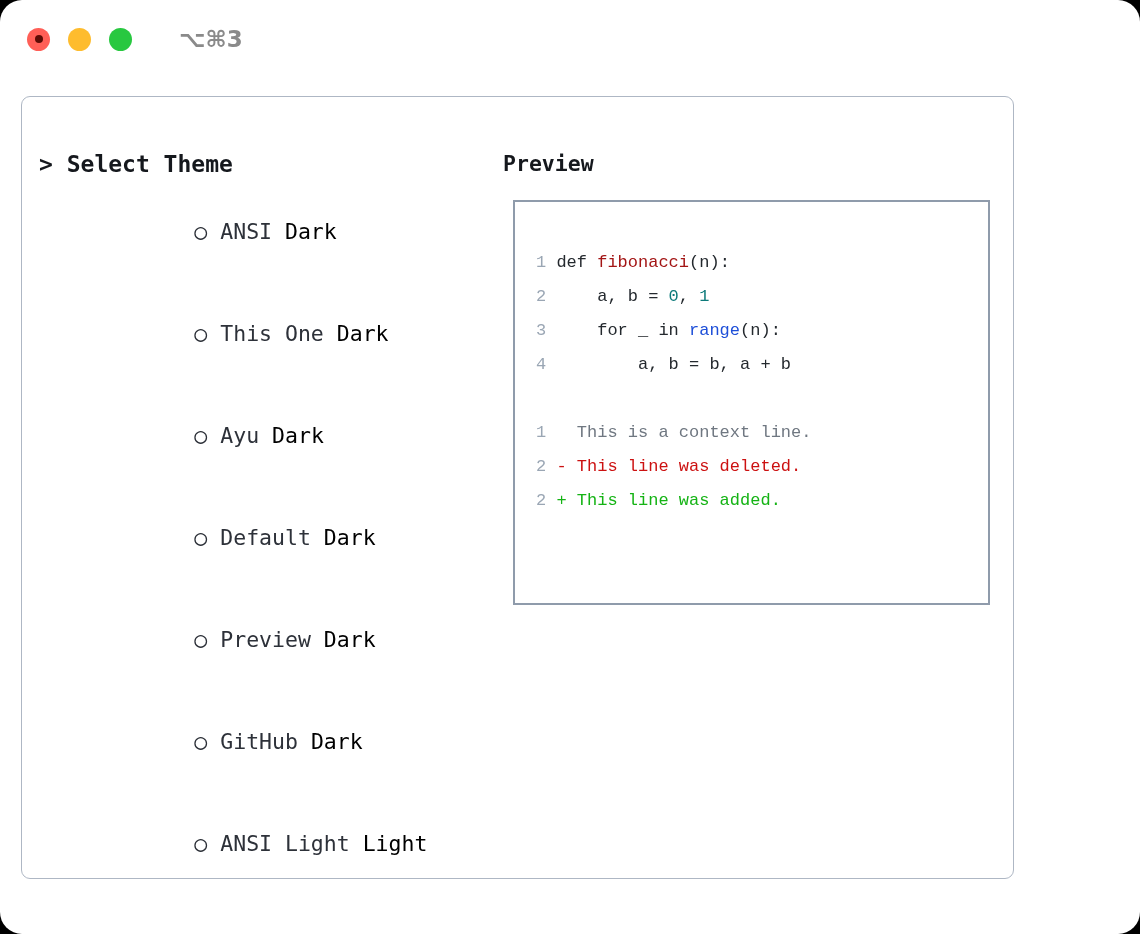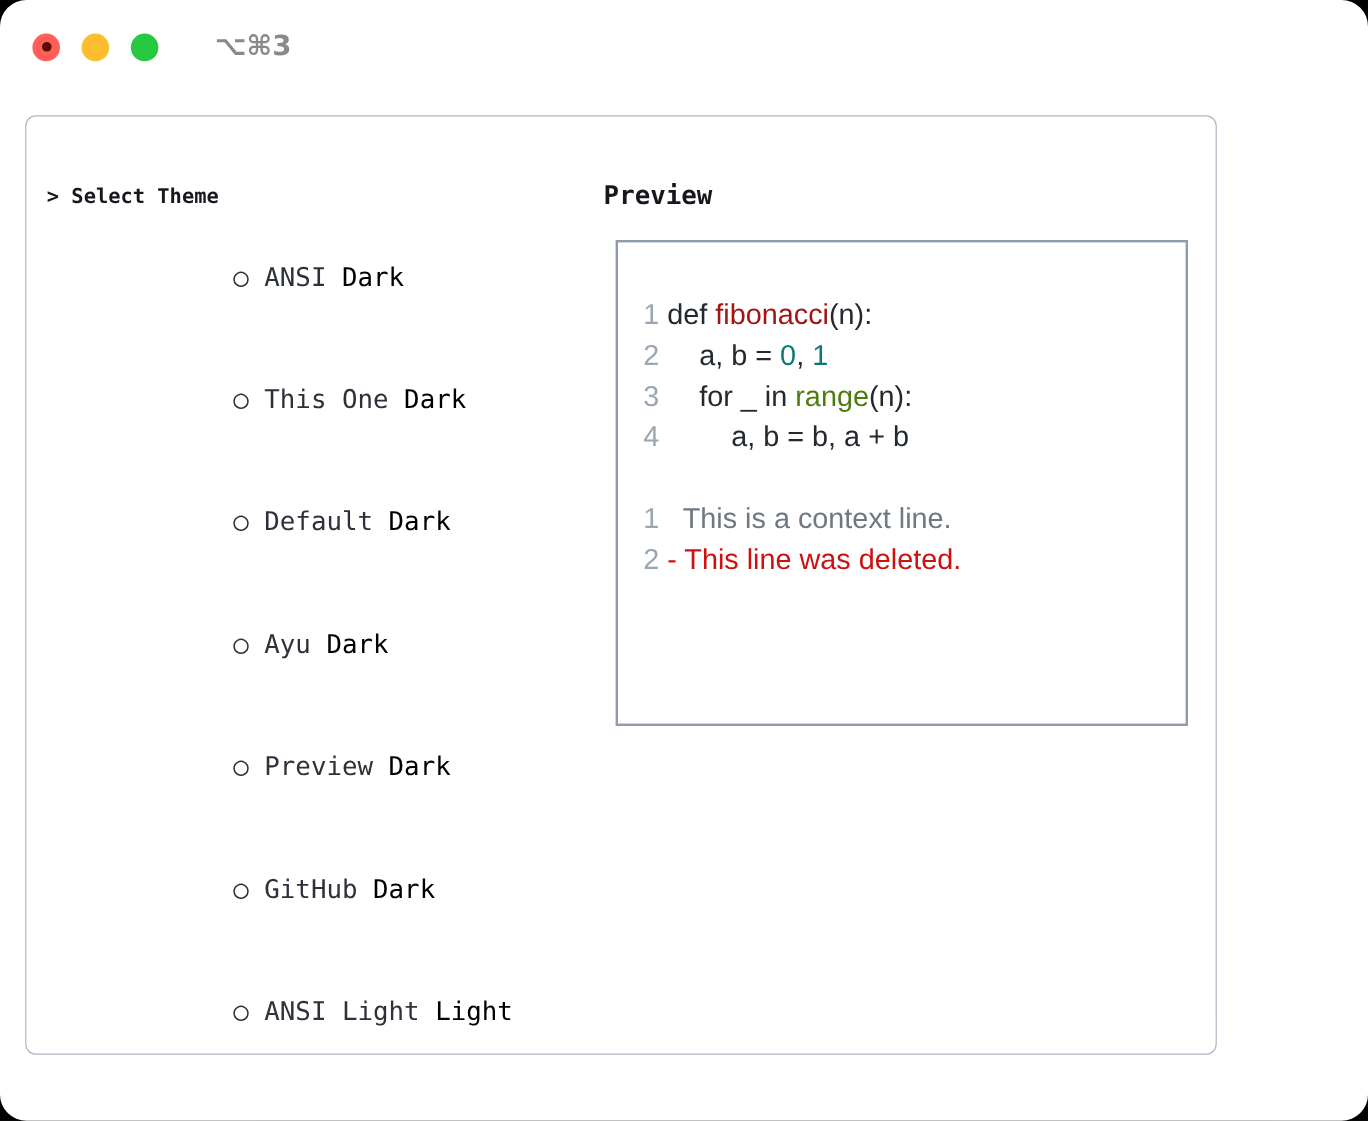--- a/index.html
+++ b/index.html
@@ -95,21 +95,21 @@
 
   .right-col {
     flex: 1;
     padding-top: 50px;
     padding-left: 0px;
   }
 
   
   .section-header {
     font-family: "DejaVu Sans Mono", monospace;
-    font-size: 17px;
+    font-size: 23px;
     line-height: 34px;
     white-space: pre;
     color: #15181d;
     font-weight: bold;
   }
 
   .row {
     font-family: "DejaVu Sans Mono", monospace;
     font-size: 21.5px;
     line-height: 34px;
@@ -140,38 +140,38 @@
     margin-left: 11px;
     width: 477px;
     height: 405px;
     border: 2.4px solid #8f9bab;
     background: #ffffff;
     padding-top: 44px;
     padding-left: 21px;
   }
 
   .code-line {
-    font-family: Liberation Sans, sans-serif;
-    font-size: 24px;
+    font-family: Liberation Mono, monospace;
+    font-size: 17px;
     line-height: 34px;
     white-space: pre;
     color: #24292e;
   }
 
   .ln {
     color: #9aa6b4;
     display: inline-block;
     width: 1ch;
     text-align: right;
   }
 
   .tok-plain { color: #24292e; }
   .tok-fn    { color: #a31515; }
   .tok-num   { color: #0d7a7a; }
-  .tok-builtin { color: #4d7c0f; }
+  .tok-builtin { color: #1d4ed8; }
 
   .diff-gap { height: 34px; }
 
   .diff-context { color: #6f7781; }
   .diff-del     { color: #cc1111; }
   .diff-add     { color: #14b314; }
 
   .inline { display: inline; white-space: pre; }
 </style>
 </head>
@@ -199,25 +199,25 @@
 
           <div class="row">
             <span class="bullet">○</span><span class="inline"> </span><span class="name">ANSI</span><span class="inline"> </span><span class="variant">Dark</span>
           </div>
 
           <div class="row">
             <span class="bullet">○</span><span class="inline"> </span><span class="name">This One</span><span class="inline"> </span><span class="variant">Dark</span>
           </div>
 
           <div class="row">
+            <span class="bullet">○</span><span class="inline"> </span><span class="name">Ayu</span><span class="inline"> </span><span class="variant">Dark</span>
+          </div>
+
+          <div class="row">
             <span class="bullet">○</span><span class="inline"> </span><span class="name">Default</span><span class="inline"> </span><span class="variant">Dark</span>
-          </div>
-
-          <div class="row">
-            <span class="bullet">○</span><span class="inline"> </span><span class="name">Ayu</span><span class="inline"> </span><span class="variant">Dark</span>
           </div>
 
           <div class="row">
             <span class="bullet">○</span><span class="inline"> </span><span class="name">Preview</span><span class="inline"> </span><span class="variant">Dark</span>
           </div>
 
           <div class="row">
             <span class="bullet">○</span><span class="inline"> </span><span class="name">GitHub</span><span class="inline"> </span><span class="variant">Dark</span>
           </div>
 
@@ -250,20 +250,21 @@
 
           </div>
 
           <div class="diff-gap"></div>
 
           <div>
             <div class="code-line"><span class="ln">1</span><span class="inline"> </span><span class="diff-context">  </span><span class="diff-context">This is a context line.</span></div>
 
             <div class="code-line"><span class="ln">2</span><span class="inline"> </span><span class="diff-del">- </span><span class="diff-del">This line was deleted.</span></div>
 
+            <div class="code-line"><span class="ln">2</span><span class="inline"> </span><span class="diff-add">+ </span><span class="diff-add">This line was added.</span></div>
           </div>
 
         </div>
       </div>
 
     </div>
   </div>
 </div>
 
 </body></html>

